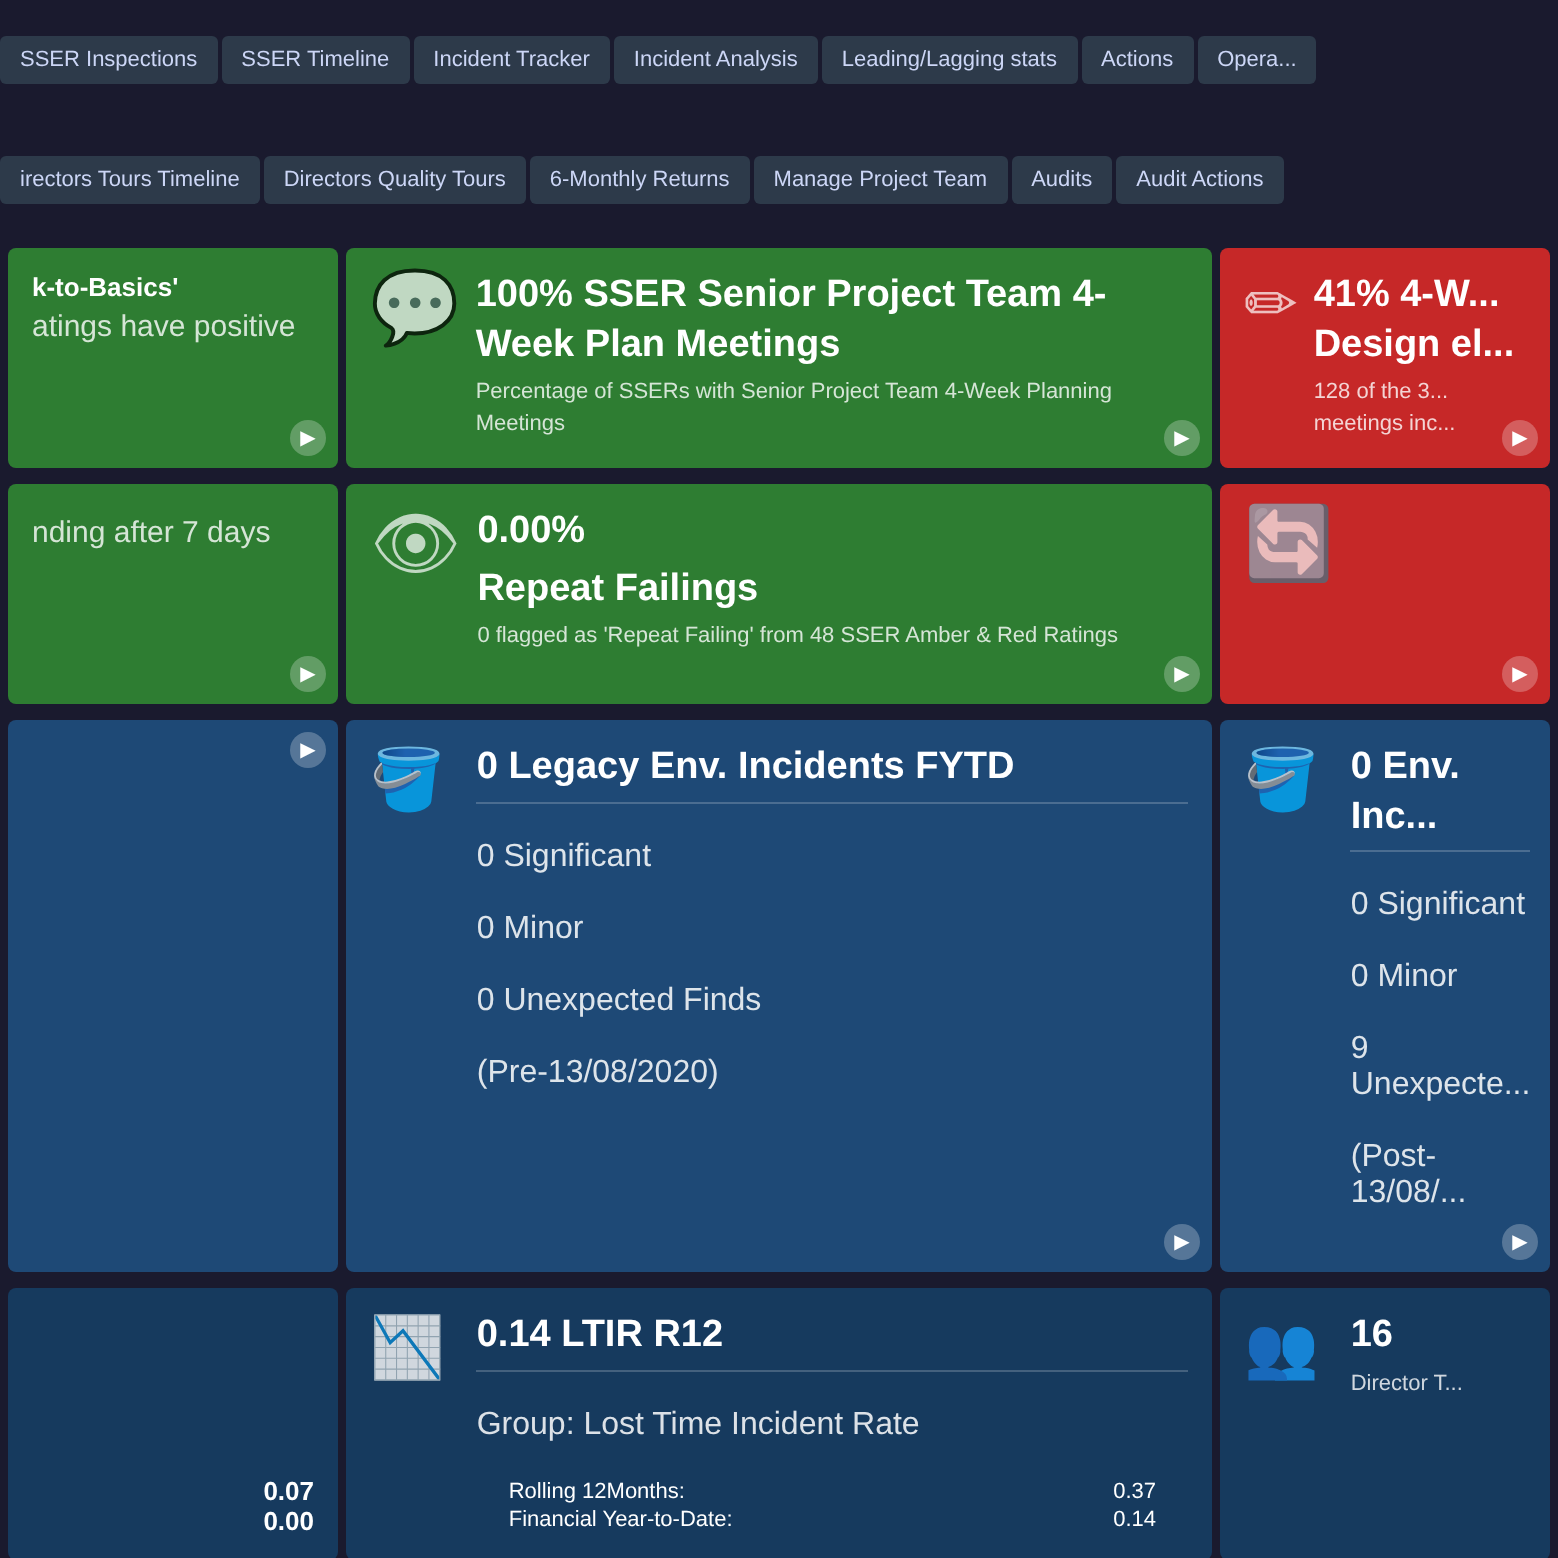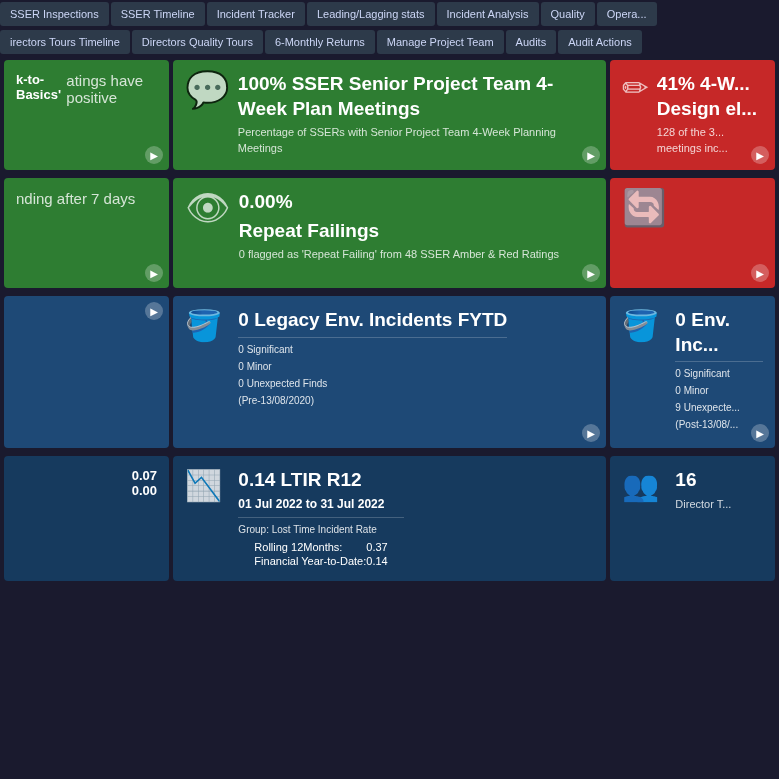--- a/index.html
+++ b/index.html
@@ -10,21 +10,21 @@
       color: #fff;
       width: 779px;
       overflow-x: hidden;
     }
 
     
     .nav-bar {
       display: flex;
       flex-wrap: wrap;
       background: #1a1a2e;
-      padding: 2px 0;
+      padding: 18px 0;
       gap: 2px;
     }
     .nav-tab {
       background: #2d3a4a;
       color: #ccd6f6;
       padding: 6px 10px;
       font-size: 11px;
       cursor: pointer;
       white-space: nowrap;
       border-radius: 3px;
@@ -38,20 +38,21 @@
       padding: 4px;
     }
 
     
     .card {
       border-radius: 4px;
       padding: 12px;
       position: relative;
       min-height: 110px;
       display: flex;
+      flex-direction: column;
       justify-content: flex-start;
       overflow: hidden;
     }
     .card.green { background: #2e7d32; }
     .card.red { background: #c62828; }
     .card.blue { background: #1e4976; }
     .card.blue-dark { background: #163a5e; }
 
     .card-icon {
       font-size: 36px;
@@ -87,23 +88,23 @@
       border-radius: 50%;
       background: rgba(255,255,255,0.25);
       display: flex;
       align-items: center;
       justify-content: center;
       cursor: pointer;
       font-size: 10px;
     }
 
     .card-stat {
-      font-size: 10px;
+      font-size: 16px;
       color: rgba(255,255,255,0.85);
-      margin: 6px 0;
+      margin: 18px 0;
     }
     .card-stat-row {
       display: flex;
       justify-content: space-between;
       margin: 2px 16px;
       font-size: 11px;
     }
 
     
     .card-left-text {
@@ -121,23 +122,23 @@
       margin: 4px 0;
     }
   </style>
 </head>
 <body>
 
 <div class="nav-bar">
   <div class="nav-tab">SSER Inspections</div>
   <div class="nav-tab">SSER Timeline</div>
   <div class="nav-tab">Incident Tracker</div>
+  <div class="nav-tab">Incident Analysis</div>
   <div class="nav-tab">Leading/Lagging stats</div>
-  <div class="nav-tab">Incident Analysis</div>
-  <div class="nav-tab">Quality</div>
+  <div class="nav-tab">Actions</div>
   <div class="nav-tab">Opera...</div>
 </div>
 
 <div class="nav-bar">
   <div class="nav-tab">irectors Tours Timeline</div>
   <div class="nav-tab">Directors Quality Tours</div>
   <div class="nav-tab">6-Monthly Returns</div>
   <div class="nav-tab">Manage Project Team</div>
   <div class="nav-tab">Audits</div>
   <div class="nav-tab">Audit Actions</div>
@@ -246,21 +247,20 @@
       <div style="font-size:13px;font-weight:bold;">0.07</div>
       <div style="font-size:13px;font-weight:bold;">0.00</div>
     </div>
   </div>
 
   <div class="card blue-dark">
     <div class="card-body">
       <div style="font-size:30px;margin-right:8px;color:rgba(255,255,255,0.8);">📉</div>
       <div class="card-text">
         <div class="card-title">0.14 LTIR R12</div>
-        <div class="card-title" style="font-size:12px;">01 Jul 2022 to 31 Jul 2022</div>
         <div class="divider-line"></div>
         <div class="card-stat">Group: Lost Time Incident Rate</div>
         <div class="card-stat-row">
           <span>Rolling 12Months:</span>
           <span>0.37</span>
         </div>
         <div class="card-stat-row">
           <span>Financial Year-to-Date:</span>
           <span>0.14</span>
         </div>

